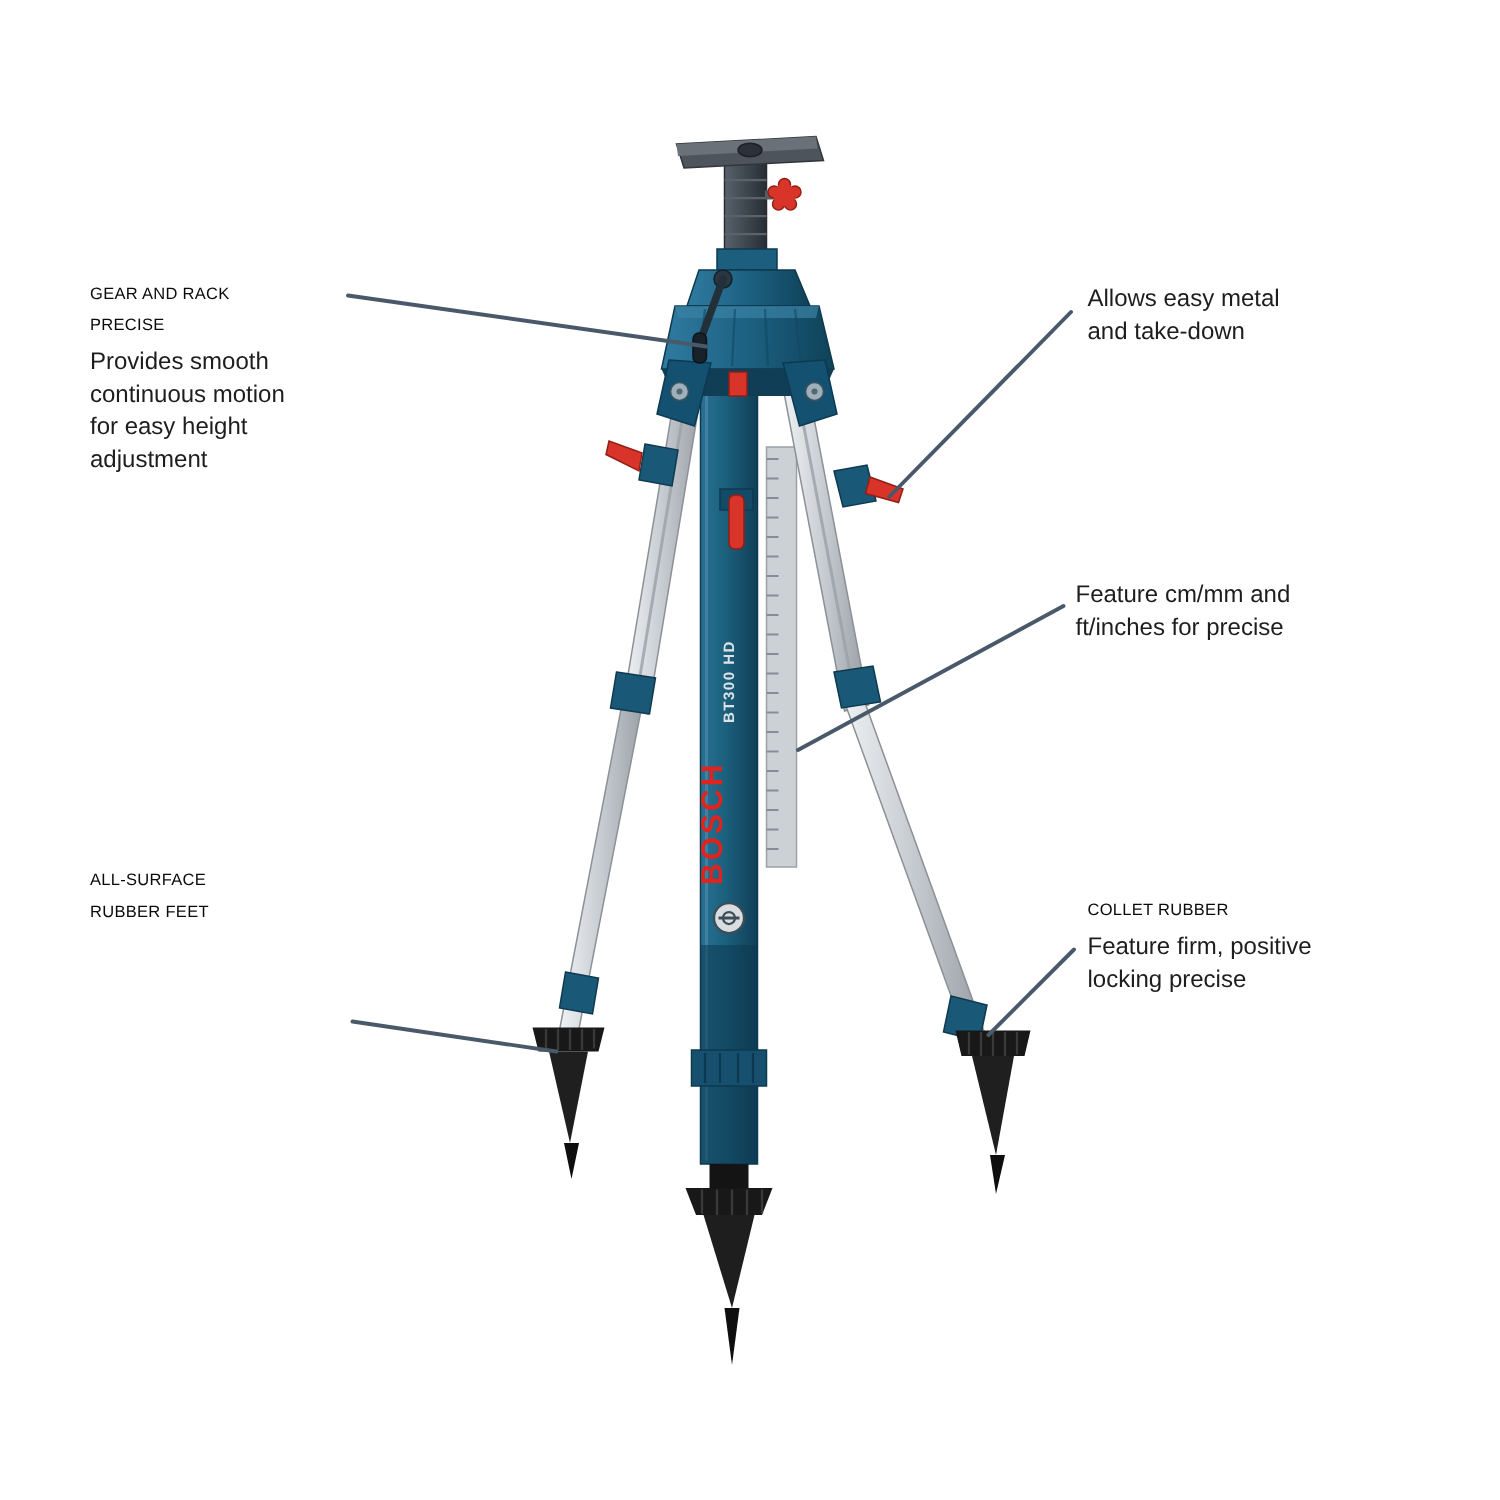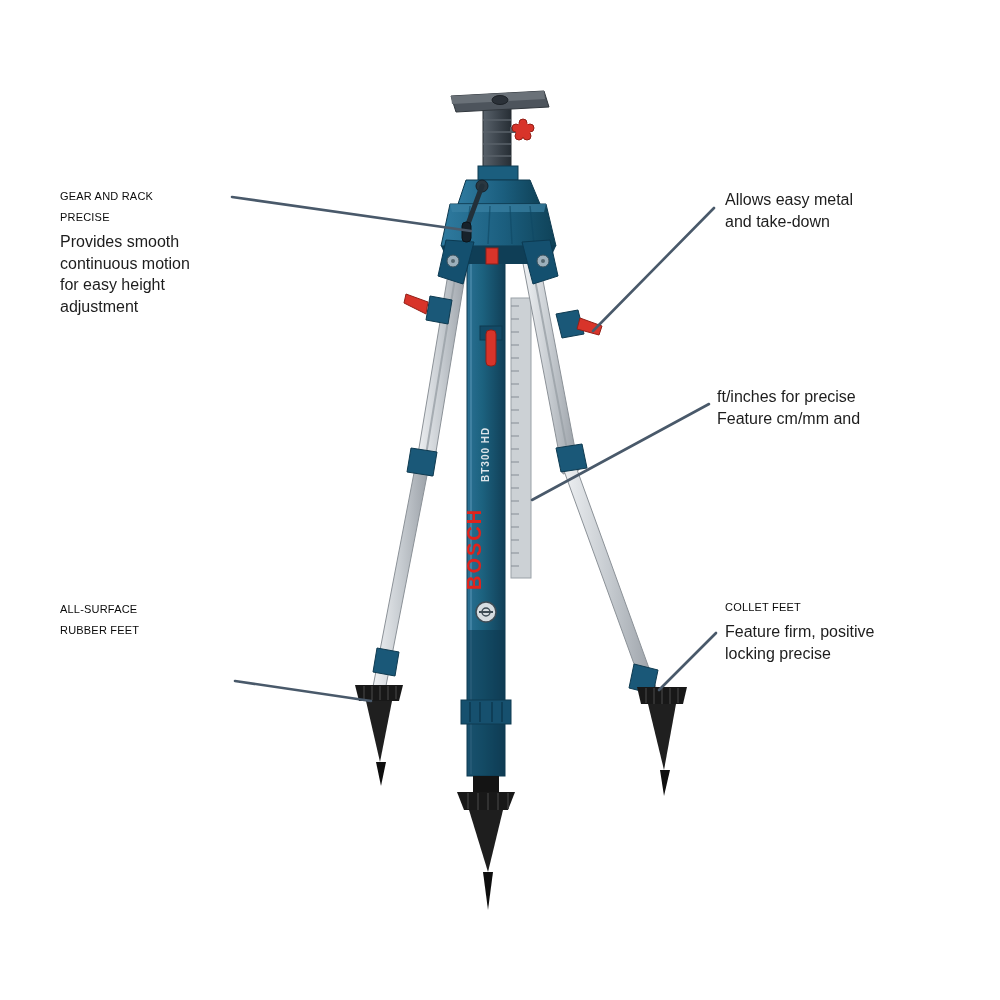--- a/index.html
+++ b/index.html
@@ -190,35 +190,35 @@
 
   <div class="callout" style="left:725px;top:186px">
     <p>
       <span class="ln">Allows easy metal</span>
       <span class="ln">and take-down</span>
     </p>
   </div>
 
   <div class="callout" style="left:717px;top:383px">
     <p>
+      <span class="ln">Feature cm/mm and</span>
       <span class="ln">ft/inches for precise</span>
-      <span class="ln">Feature cm/mm and</span>
-    </p>
-  </div>
-
-  <div class="callout" style="left:60px;top:599px">
+    </p>
+  </div>
+
+  <div class="callout" style="left:60px;top:577px">
     <h3>
       <span class="ln">ALL-SURFACE</span>
       <span class="ln">RUBBER FEET</span>
     </h3>
   </div>
 
   <div class="callout" style="left:725px;top:597px">
     <h3>
-      <span class="ln">COLLET FEET</span>
+      <span class="ln">COLLET RUBBER</span>
     </h3>
     <p>
       <span class="ln">Feature firm, positive</span>
       <span class="ln">locking precise</span>
     </p>
   </div>
 
 </div>
 
 </body></html>

